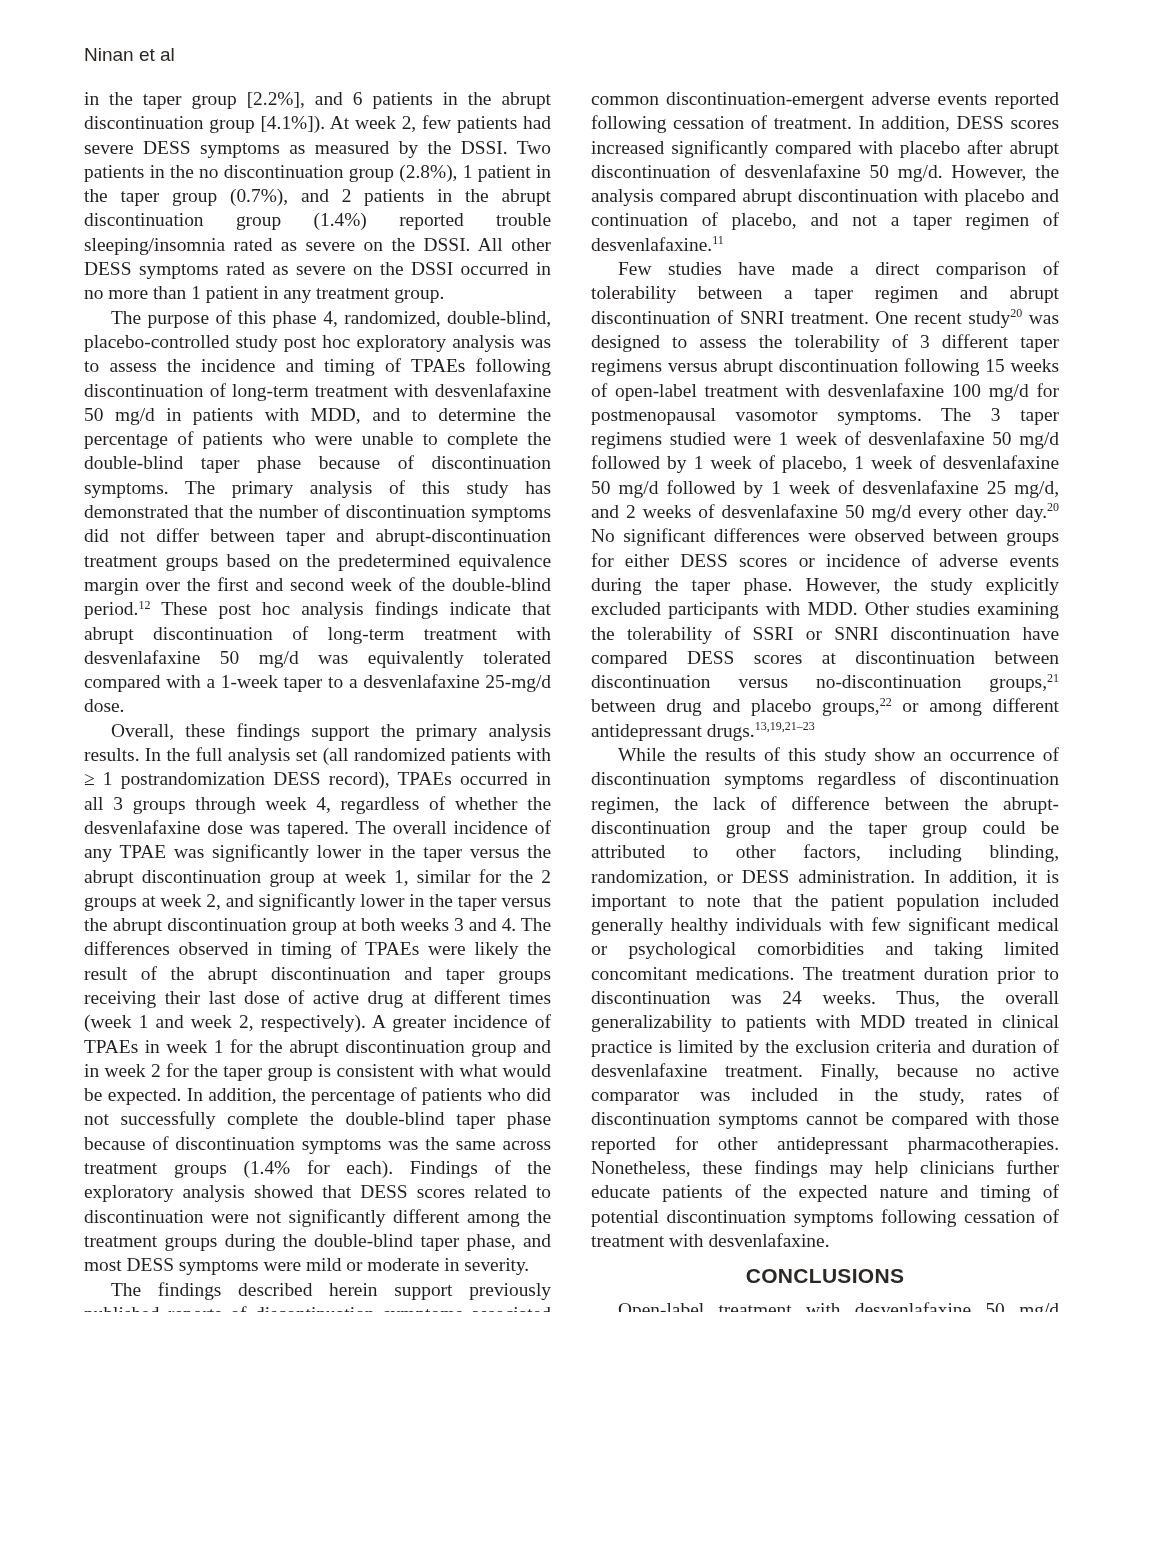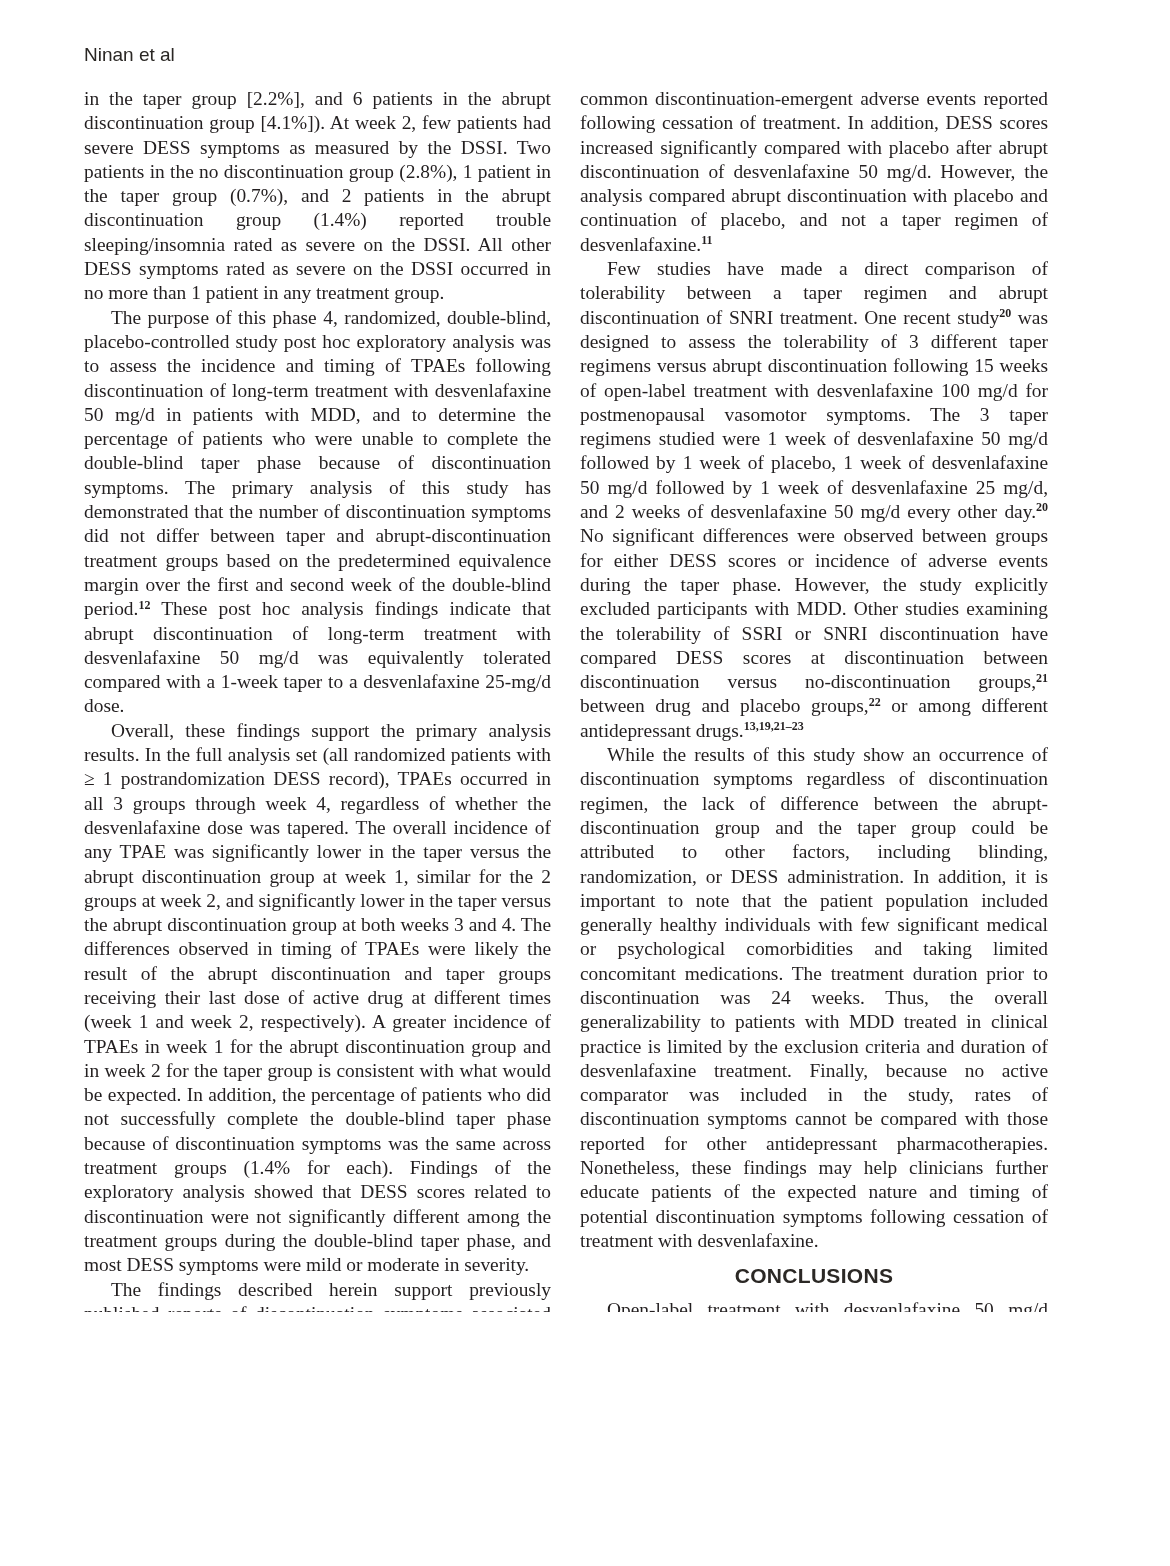--- a/index.html
+++ b/index.html
@@ -19,21 +19,21 @@
     font-family: "Liberation Sans", sans-serif;
     font-size: 19px;
     color: #2a2724;
   }
   .columns {
     position: absolute;
     left: 84px;
     top: 87px;
     width: 978px;
     display: flex;
-    gap: 29px;
+    gap: 40px;
   }
   .col {
     font-size: 19.4px;
     line-height: 24.3px;
     text-align: justify;
     text-justify: inter-word;
   }
   .col-left  { width: 467px; }
   .col-right { width: 468px; }
   .col p { margin: 0; padding: 0; }
@@ -47,21 +47,20 @@
     text-indent: 0;
     color: #2b2825;
     margin: 11px 0 9px 0;
   }
   sup {
     font-size: 0.62em;
     line-height: 0;
     vertical-align: baseline;
     position: relative;
     top: -0.55em;
-    font-weight: bold;
   }
   .footer-left {
     position: absolute;
     left: 84px;
     top: 1492px;
     display: flex;
     align-items: center;
     gap: 9px;
     white-space: nowrap;
   }

